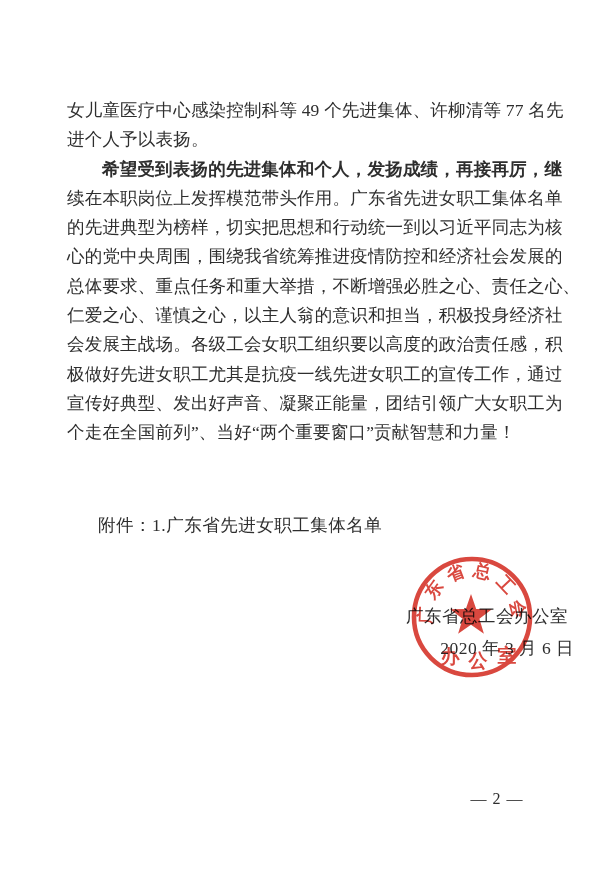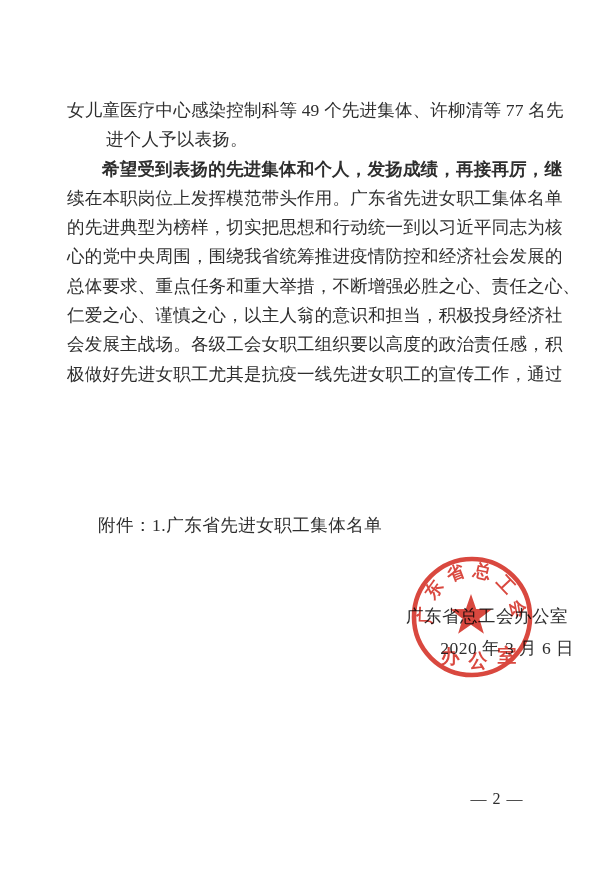--- a/index.html
+++ b/index.html
@@ -19,21 +19,21 @@
     left:67px; top:96px; width:476px;
     font-size:17.5px;
     line-height:29.3px;
     letter-spacing:0.2px;
   }
   .line {
     text-align:justify;
     text-align-last:justify;
     white-space:nowrap;
   }
-  .line.end  { text-align-last:left; white-space:normal;margin-left:39px; }
+  .line.end  { text-align-last:left; white-space:normal; }
   .line.indent { text-indent:2em;font-weight:bold; }
   
   .attachment {
     position:absolute;
     left:98px; top:510px;
     font-size:17.5px;
     line-height:30px;
     letter-spacing:0.5px;
     display:grid;
     grid-template-columns:auto auto;
@@ -84,20 +84,22 @@
     <div class="line">女儿童医疗中心感染控制科等 49 个先进集体、许柳清等 77 名先</div>
     <div class="line end">进个人予以表扬。</div>
     <div class="line indent">希望受到表扬的先进集体和个人，发扬成绩，再接再厉，继</div>
     <div class="line">续在本职岗位上发挥模范带头作用。广东省先进女职工集体名单</div>
     <div class="line">的先进典型为榜样，切实把思想和行动统一到以习近平同志为核</div>
     <div class="line">心的党中央周围，围绕我省统筹推进疫情防控和经济社会发展的</div>
     <div class="line">总体要求、重点任务和重大举措，不断增强必胜之心、责任之心、</div>
     <div class="line">仁爱之心、谨慎之心，以主人翁的意识和担当，积极投身经济社</div>
     <div class="line">会发展主战场。各级工会女职工组织要以高度的政治责任感，积</div>
     <div class="line">极做好先进女职工尤其是抗疫一线先进女职工的宣传工作，通过</div>
+    <div class="line">宣传好典型、发出好声音、凝聚正能量，团结引领广大女职工为</div>
+    <div class="line end">个走在全国前列”、当好“两个重要窗口”贡献智慧和力量！</div>
   </div>
 
   <div class="attachment">
     <span class="att-label">附件：</span>
     <span class="att-item">1.广东省先进女职工集体名单</span>
   </div>
 
   <div class="sig-org">广东省总工会办公室</div>
   <div class="sig-date">2020 年 3 月 6 日</div>
 

